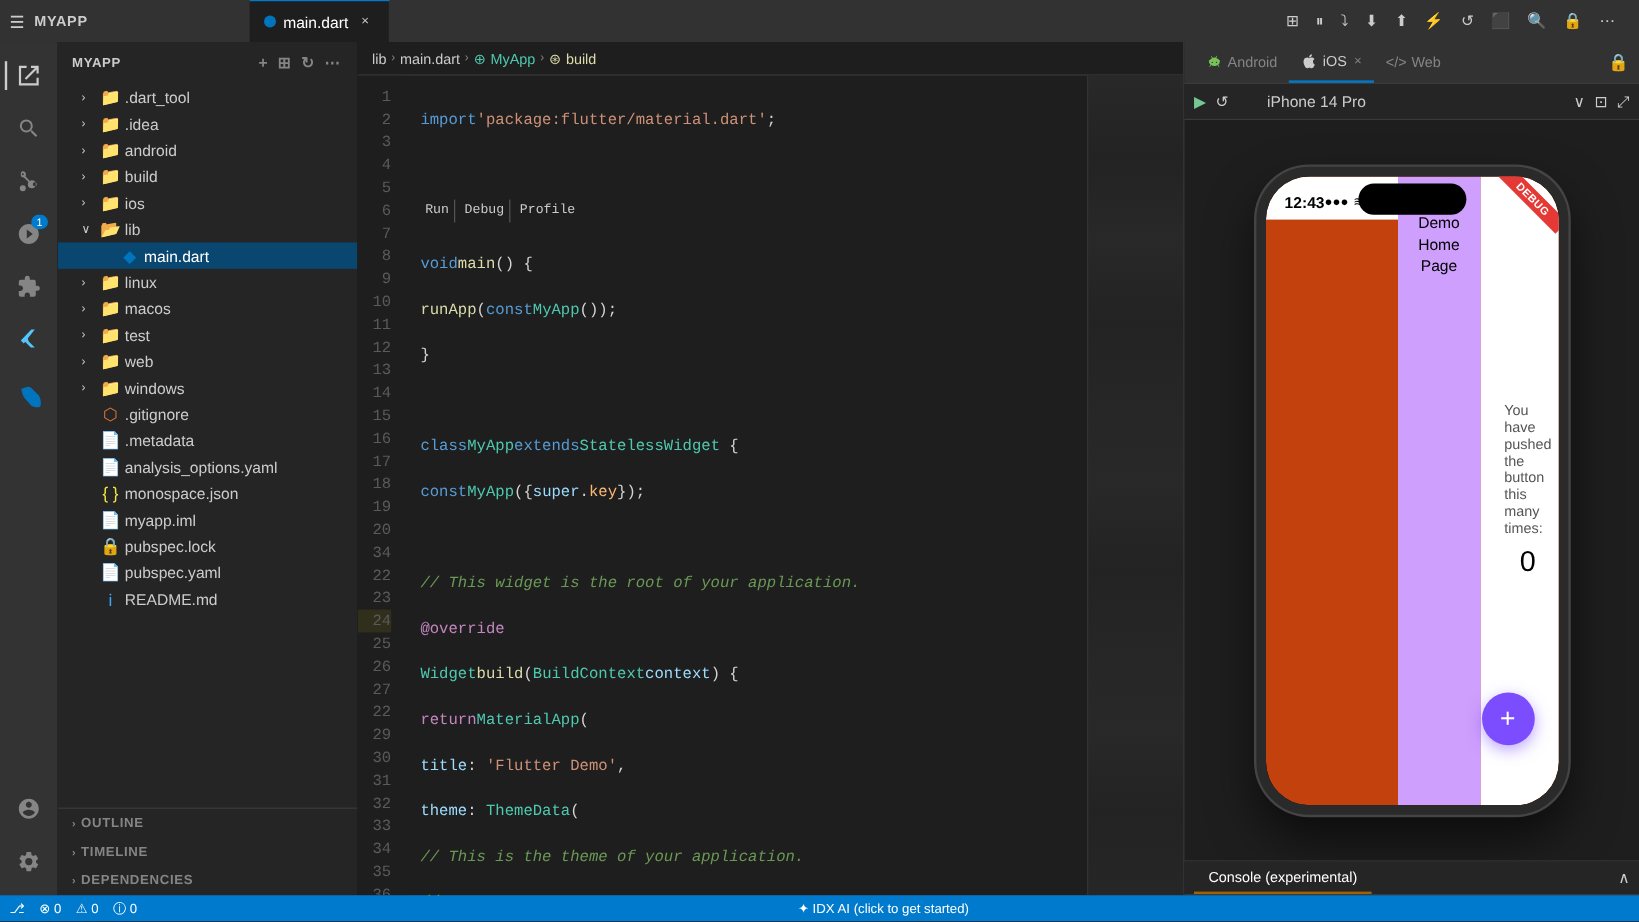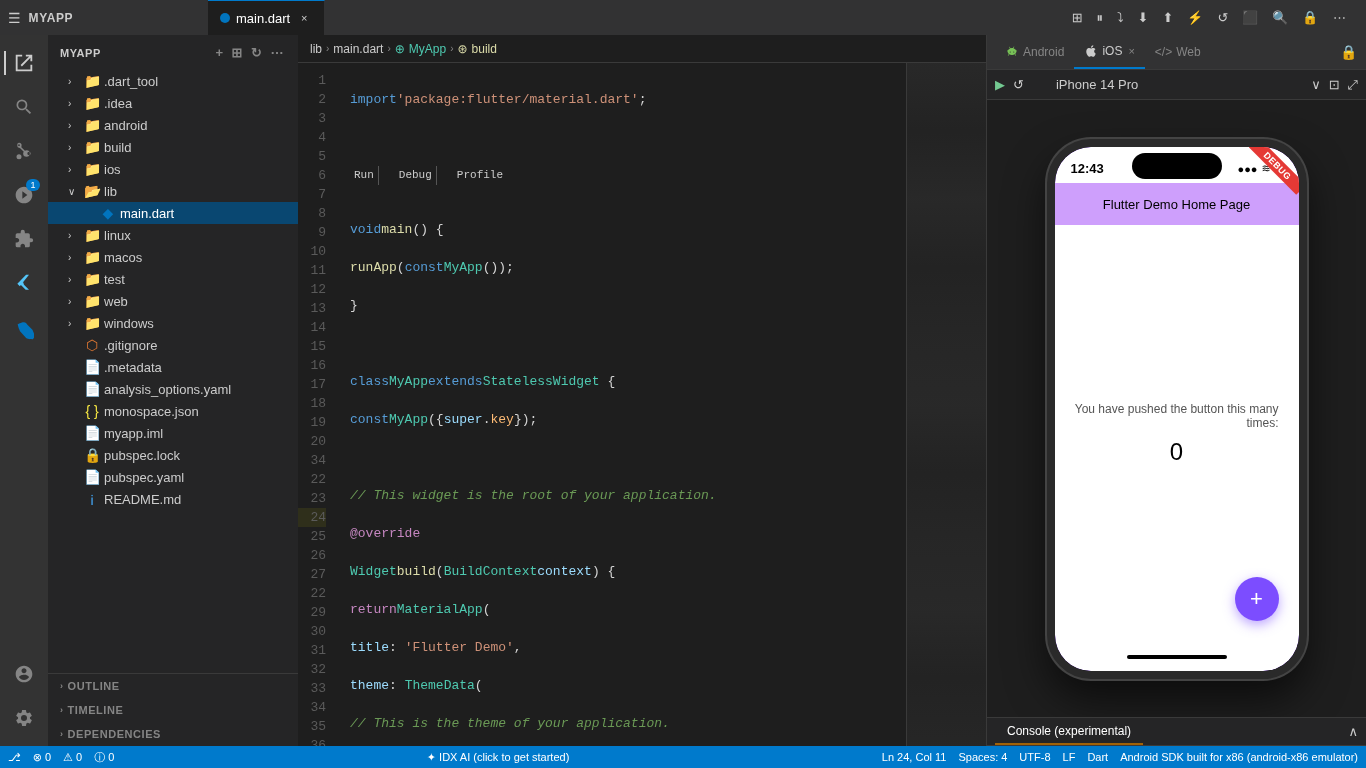--- a/index.html
+++ b/index.html
@@ -409,23 +409,23 @@
       border-radius: 44px;
       border: 8px solid #2a2a2a;
       box-shadow: 0 0 0 2px #444, 0 20px 40px rgba(0,0,0,0.6);
       position: relative;
       overflow: hidden;
       display: flex;
       flex-direction: column;
     }
     .phone-screen {
       flex: 1;
-      background: #6d28d9;
-      display: flex;
-      flex-direction: column;
+      background: #c2410c;
+      display: flex;
+      flex-direction: row;
       overflow: hidden;
       border-radius: 36px;
     }
     .phone-status-bar {
       display: flex;
       align-items: center;
       justify-content: space-between;
       padding: 8px 16px 0;
       height: 36px;
       background: #ffffff;
@@ -467,21 +467,21 @@
       background: #ffffff;
       display: flex;
       flex-direction: column;
       align-items: center;
       justify-content: center;
       padding: 20px;
     }
     .phone-counter-text {
       font-size: 12px;
       color: #555;
-      text-align: right;
+      text-align: left;
       margin-bottom: 8px;
     }
     .phone-counter-num {
       font-size: 24px;
       color: #000;
       text-align: center;
     }
     .phone-fab {
       position: absolute;
       bottom: 50px;
@@ -582,24 +582,24 @@
     }
 
     
     ::-webkit-scrollbar { width: 8px; height: 8px; }
     ::-webkit-scrollbar-track { background: #1e1e1e; }
     ::-webkit-scrollbar-thumb { background: #424242; border-radius: 4px; }
 
     
     .run-debug-bar {
       display: flex;
-      gap: 16px;
+      gap: 4px;
       font-size: 11px;
       color: #cccccc;
-      margin-bottom: 16px;
+      margin-bottom: 6px;
     }
     .run-debug-bar span {
       padding: 0 4px;
       cursor: pointer;
     }
     .run-debug-bar span:not(:last-child) {
       border-right: 1px solid #555;
     }
   </style>
 </head>
@@ -1027,33 +1027,13 @@
     </div>
     <div class="status-item">
       <span>ⓘ 0</span>
     </div>
   </div>
   <div style="flex:1; display:flex; justify-content:center;">
     <div class="status-item">
       <span>✦ IDX AI (click to get started)</span>
     </div>
   </div>
-  <div class="status-bar-right">
-    <div class="status-item">
-      <span>Ln 24, Col 11</span>
-    </div>
-    <div class="status-item">
-      <span>Spaces: 4</span>
-    </div>
-    <div class="status-item">
-      <span>UTF-8</span>
-    </div>
-    <div class="status-item">
-      <span>LF</span>
-    </div>
-    <div class="status-item">
-      <span>Dart</span>
-    </div>
-    <div class="status-item">
-      <span>Android SDK built for x86 (android-x86 emulator)</span>
-    </div>
-  </div>
 </div>
 
 </body></html>

